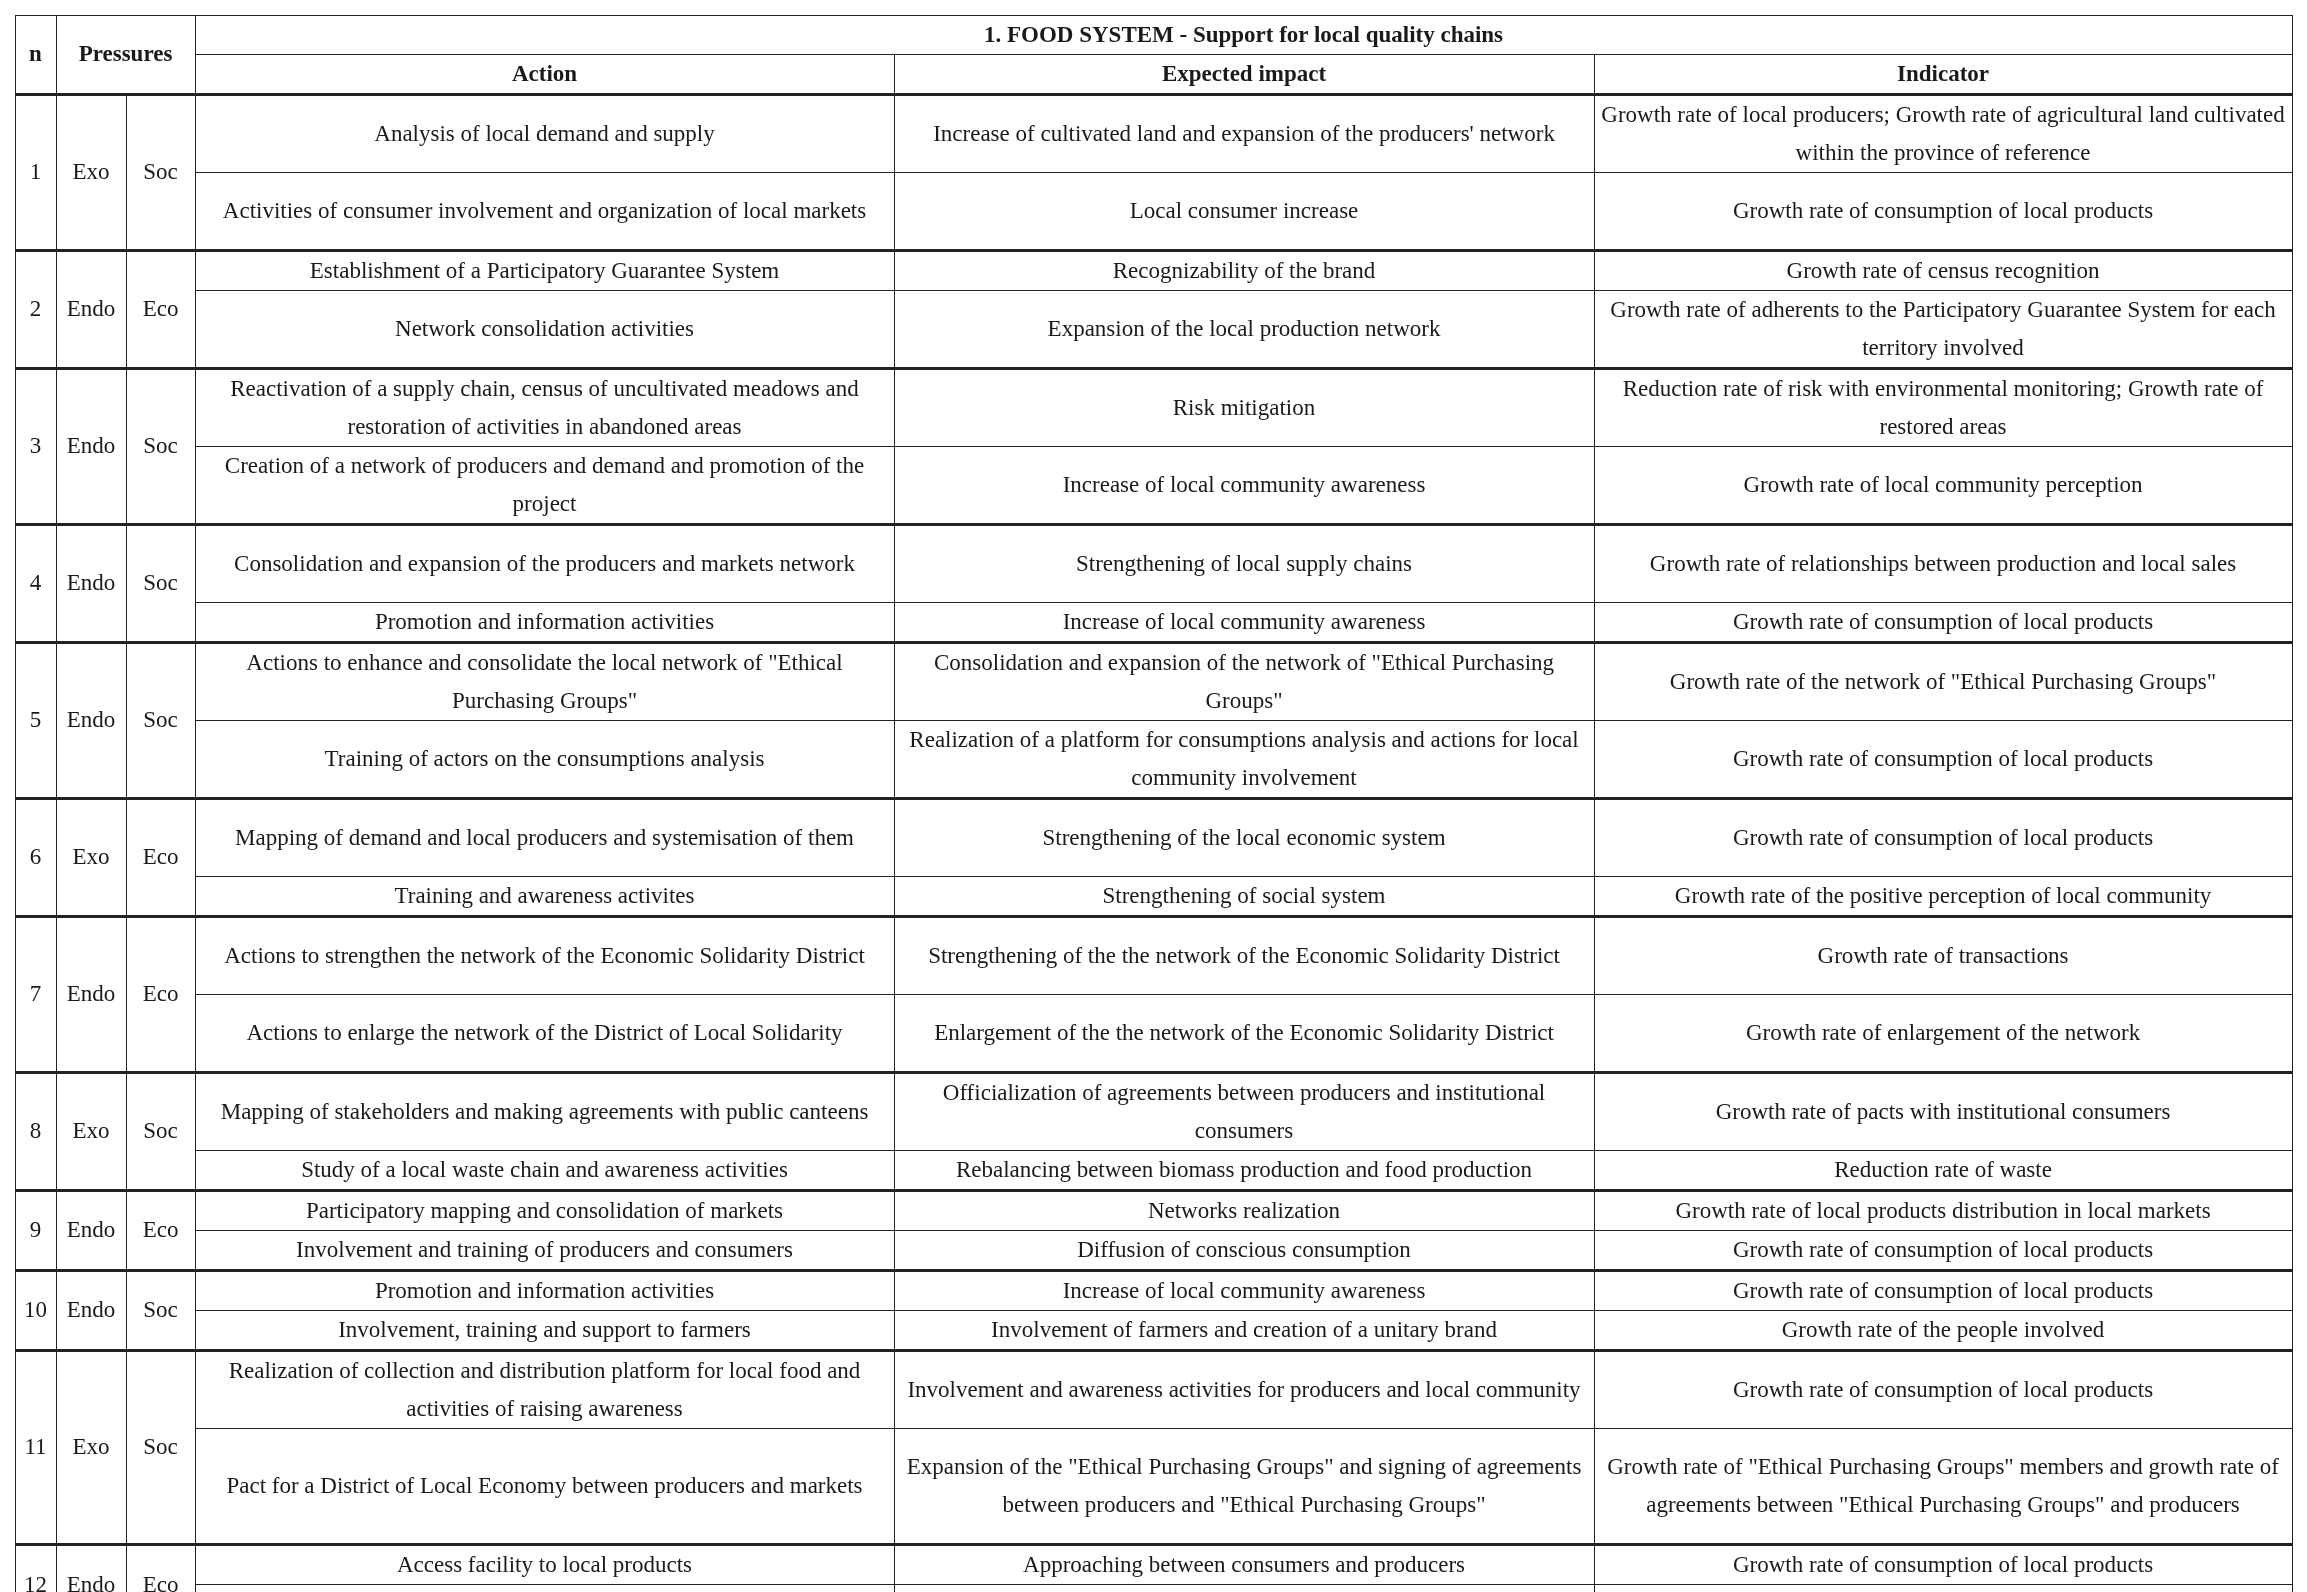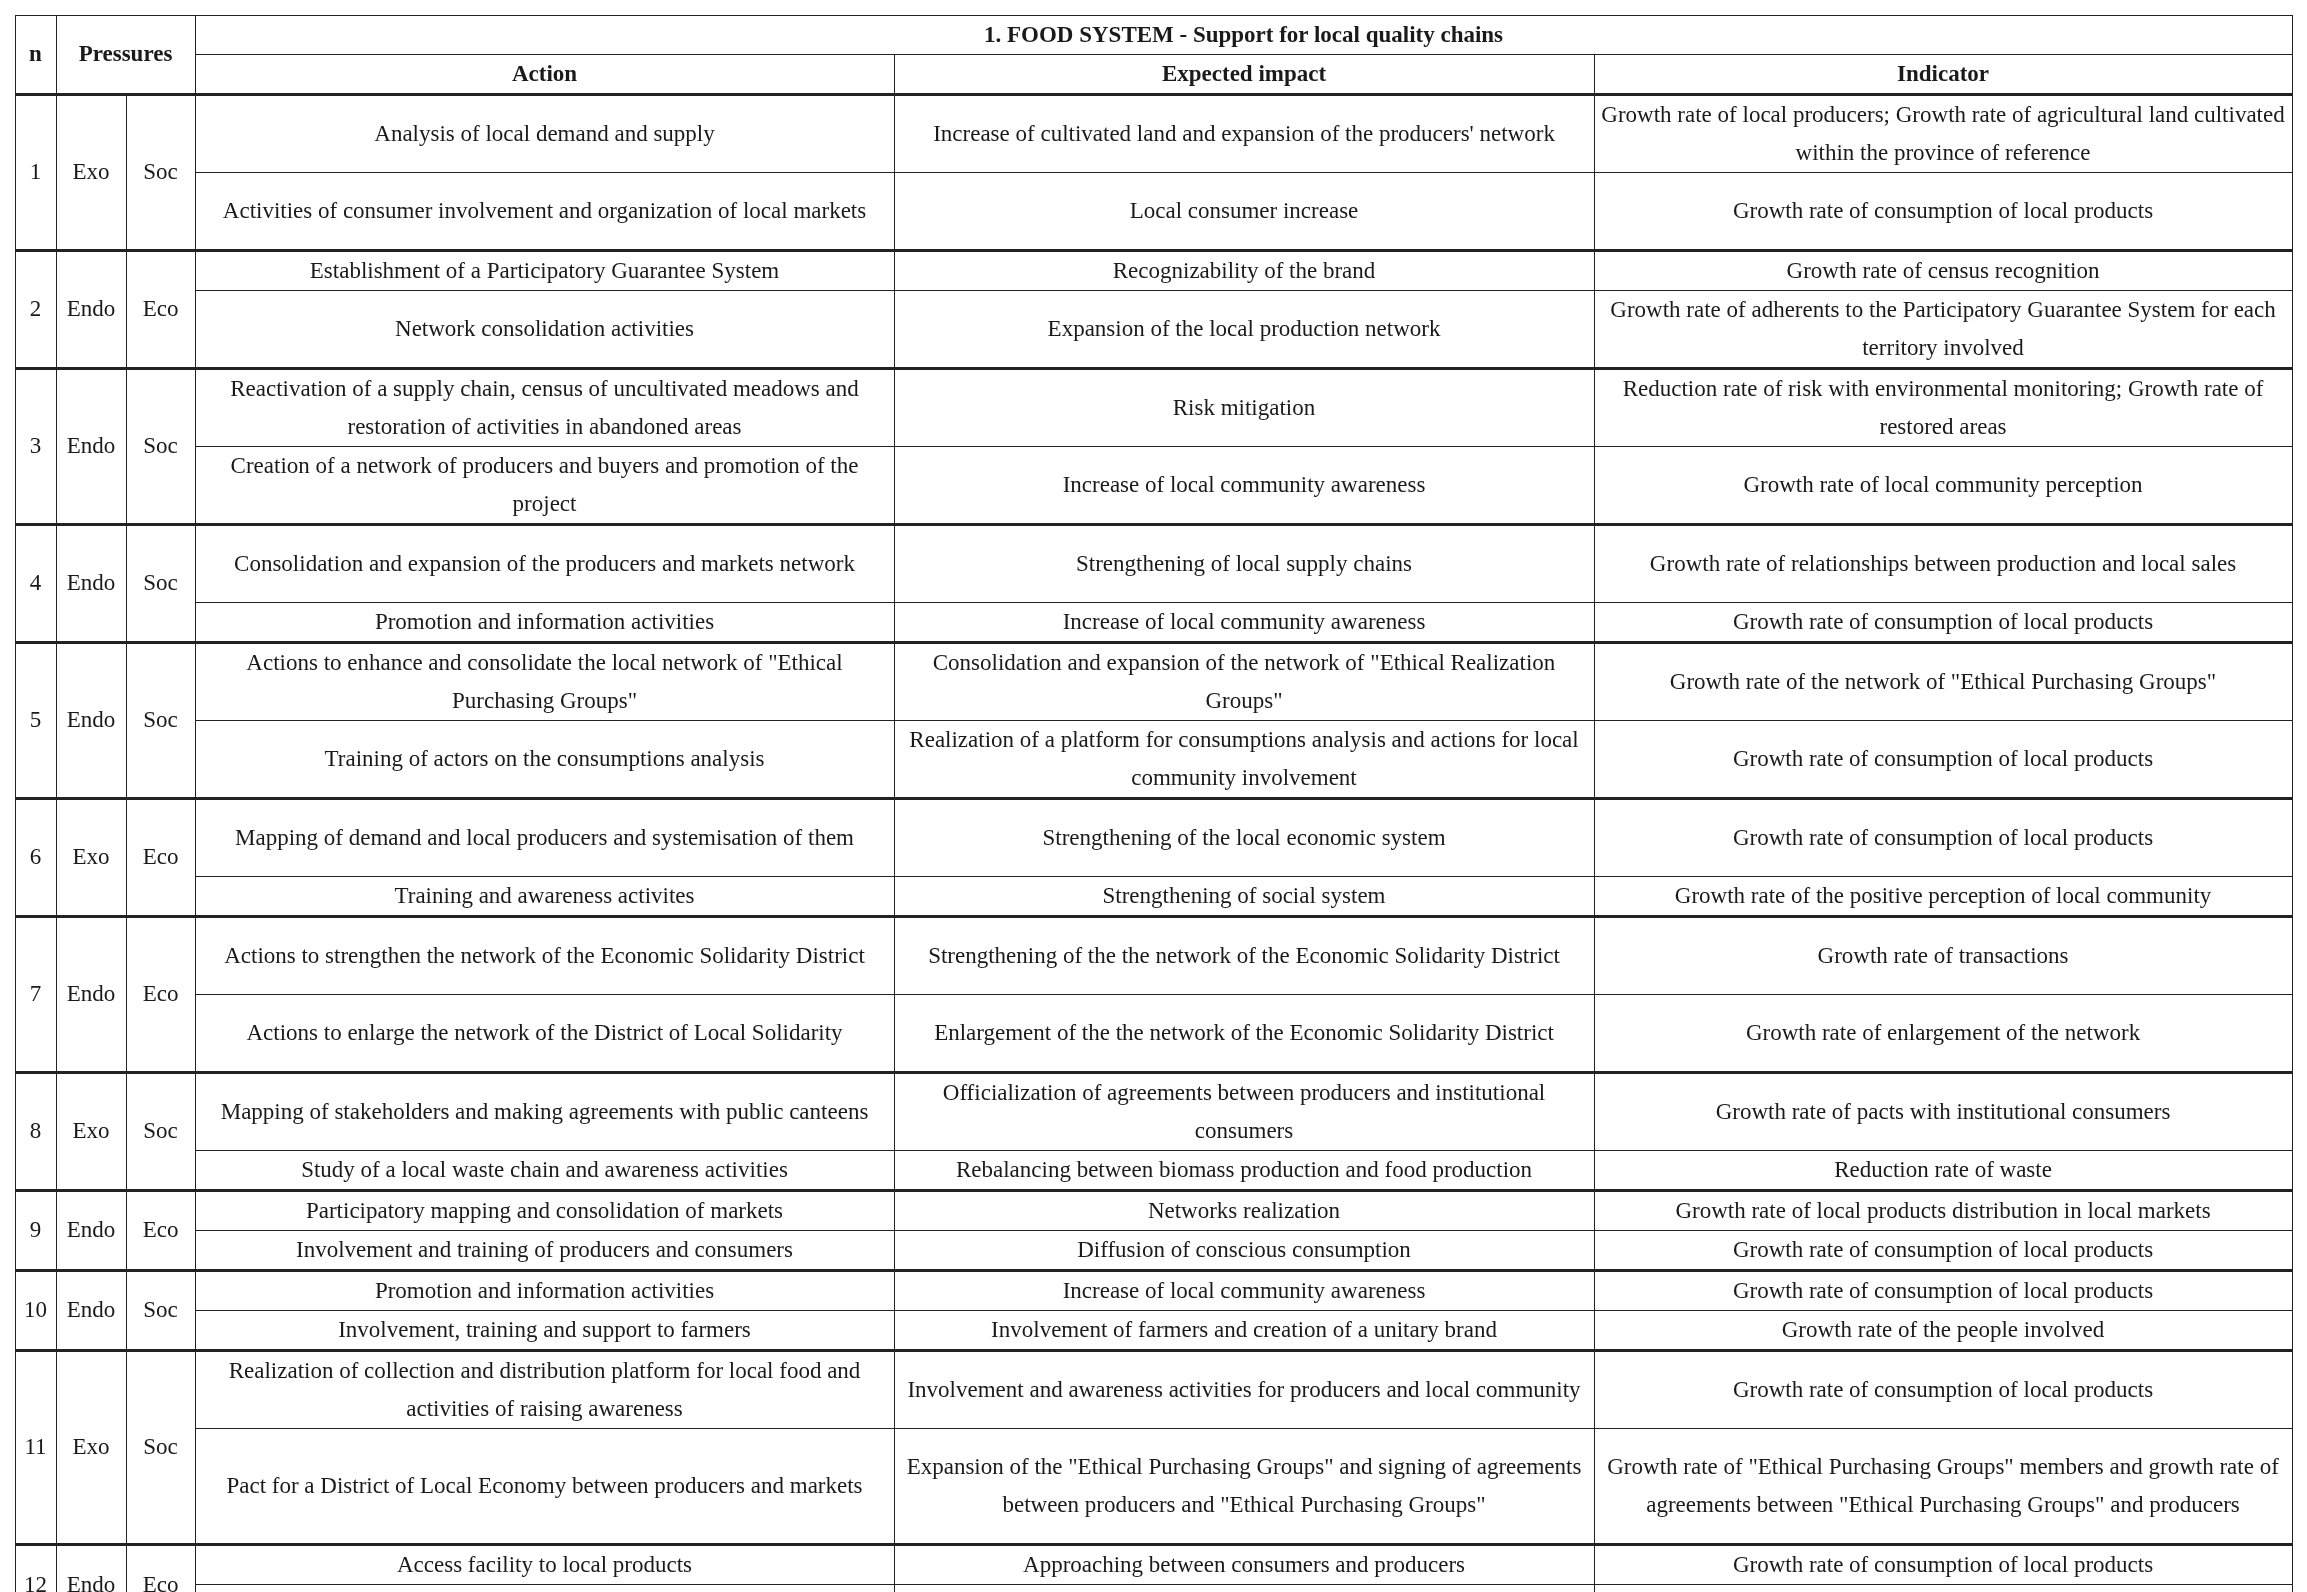--- a/index.html
+++ b/index.html
@@ -108,21 +108,21 @@
       </tr>
       <tr class="grp-start" style="height: 78px;">
         <td class="n" rowspan="2">3</td>
         <td class="p" rowspan="2">Endo</td>
         <td class="p" rowspan="2">Soc</td>
         <td>Reactivation of a supply chain, census of uncultivated meadows and restoration of activities in abandoned areas</td>
         <td>Risk mitigation</td>
         <td>Reduction rate of risk with environmental monitoring; Growth rate of restored  areas</td>
       </tr>
       <tr style="height: 78px;">
-        <td>Creation of a network of producers and buyers and promotion of the project</td>
+        <td>Creation of a network of producers and demand and promotion of the project</td>
         <td>Increase of local community awareness</td>
         <td>Growth rate of local community perception</td>
       </tr>
       <tr class="grp-start" style="height: 78px;">
         <td class="n" rowspan="2">4</td>
         <td class="p" rowspan="2">Endo</td>
         <td class="p" rowspan="2">Soc</td>
         <td>Consolidation and expansion of the producers and markets network</td>
         <td>Strengthening of local supply chains</td>
         <td>Growth rate of relationships between production and local sales</td>
@@ -130,21 +130,21 @@
       <tr style="height: 40px;">
         <td>Promotion and information activities</td>
         <td>Increase of local community awareness</td>
         <td>Growth rate of consumption of local products</td>
       </tr>
       <tr class="grp-start" style="height: 78px;">
         <td class="n" rowspan="2">5</td>
         <td class="p" rowspan="2">Endo</td>
         <td class="p" rowspan="2">Soc</td>
         <td>Actions to enhance and consolidate the local network of "Ethical Purchasing Groups"</td>
-        <td>Consolidation and expansion of the network of "Ethical Realization Groups"</td>
+        <td>Consolidation and expansion of the network of "Ethical Purchasing Groups"</td>
         <td>Growth rate of the network of "Ethical Purchasing Groups"</td>
       </tr>
       <tr style="height: 78px;">
         <td>Training of actors on the consumptions analysis</td>
         <td>Realization of a platform for consumptions analysis and actions for local community involvement</td>
         <td>Growth rate of consumption of local products</td>
       </tr>
       <tr class="grp-start" style="height: 78px;">
         <td class="n" rowspan="2">6</td>
         <td class="p" rowspan="2">Exo</td>

